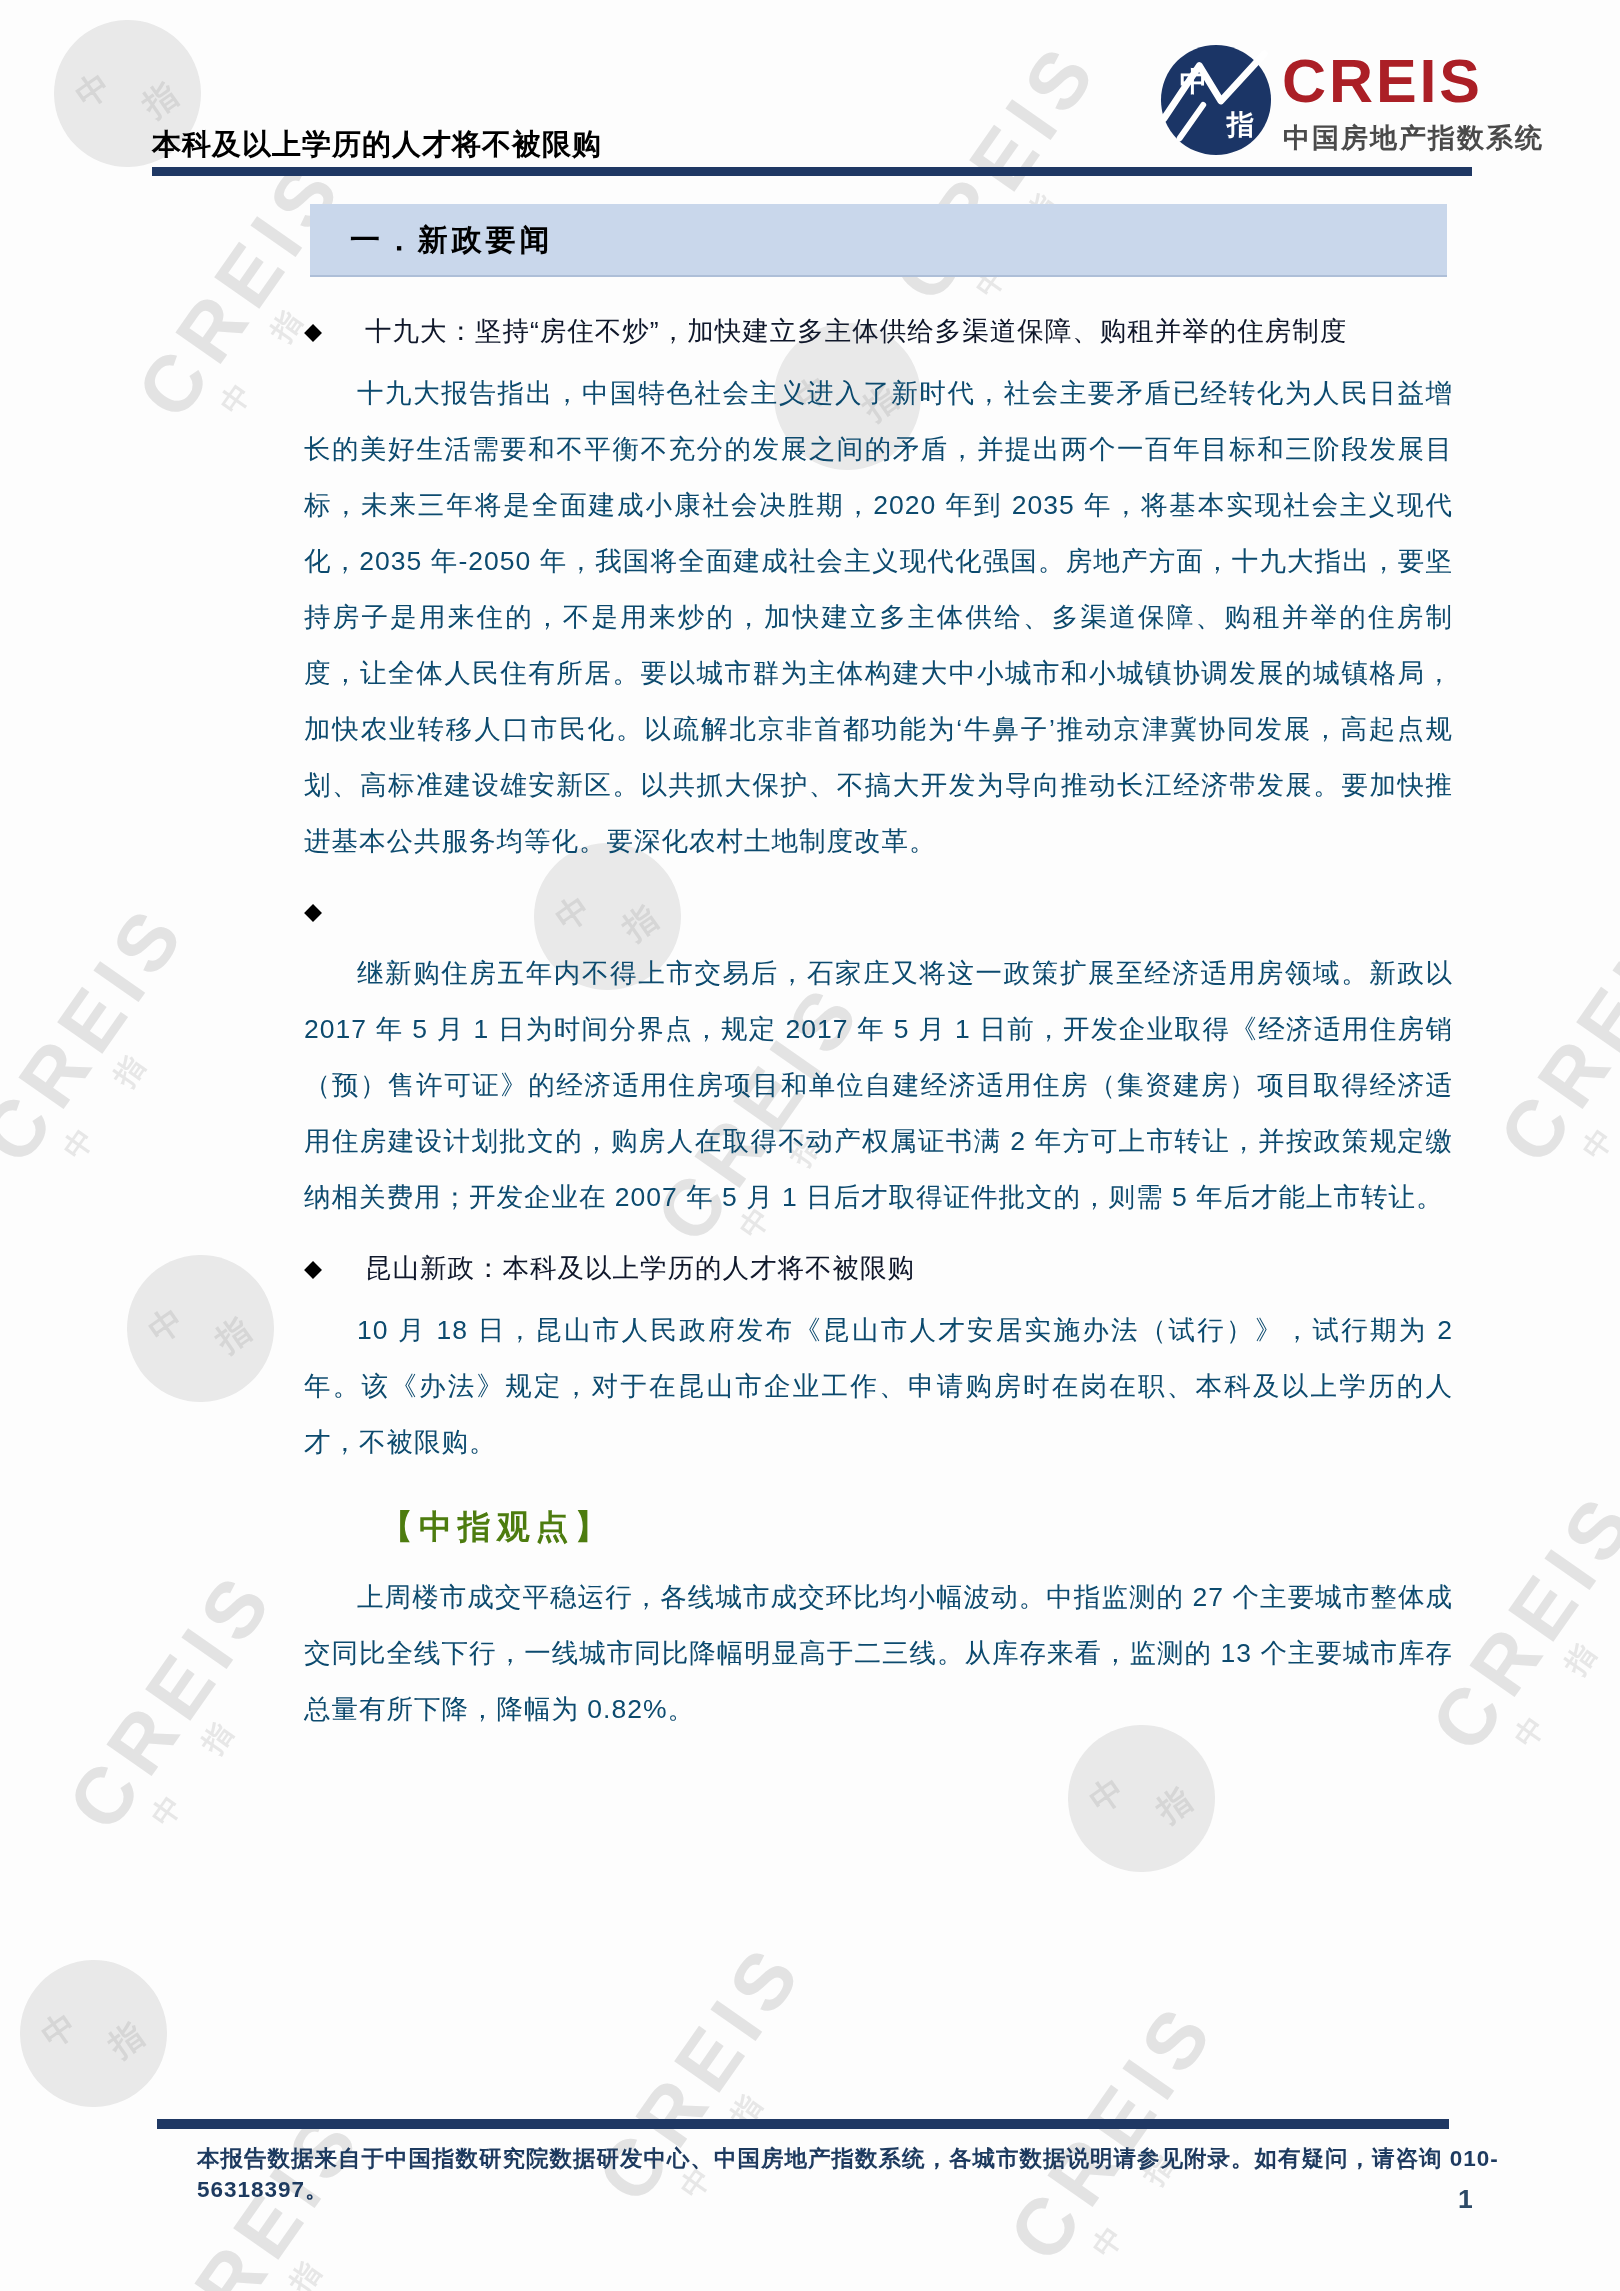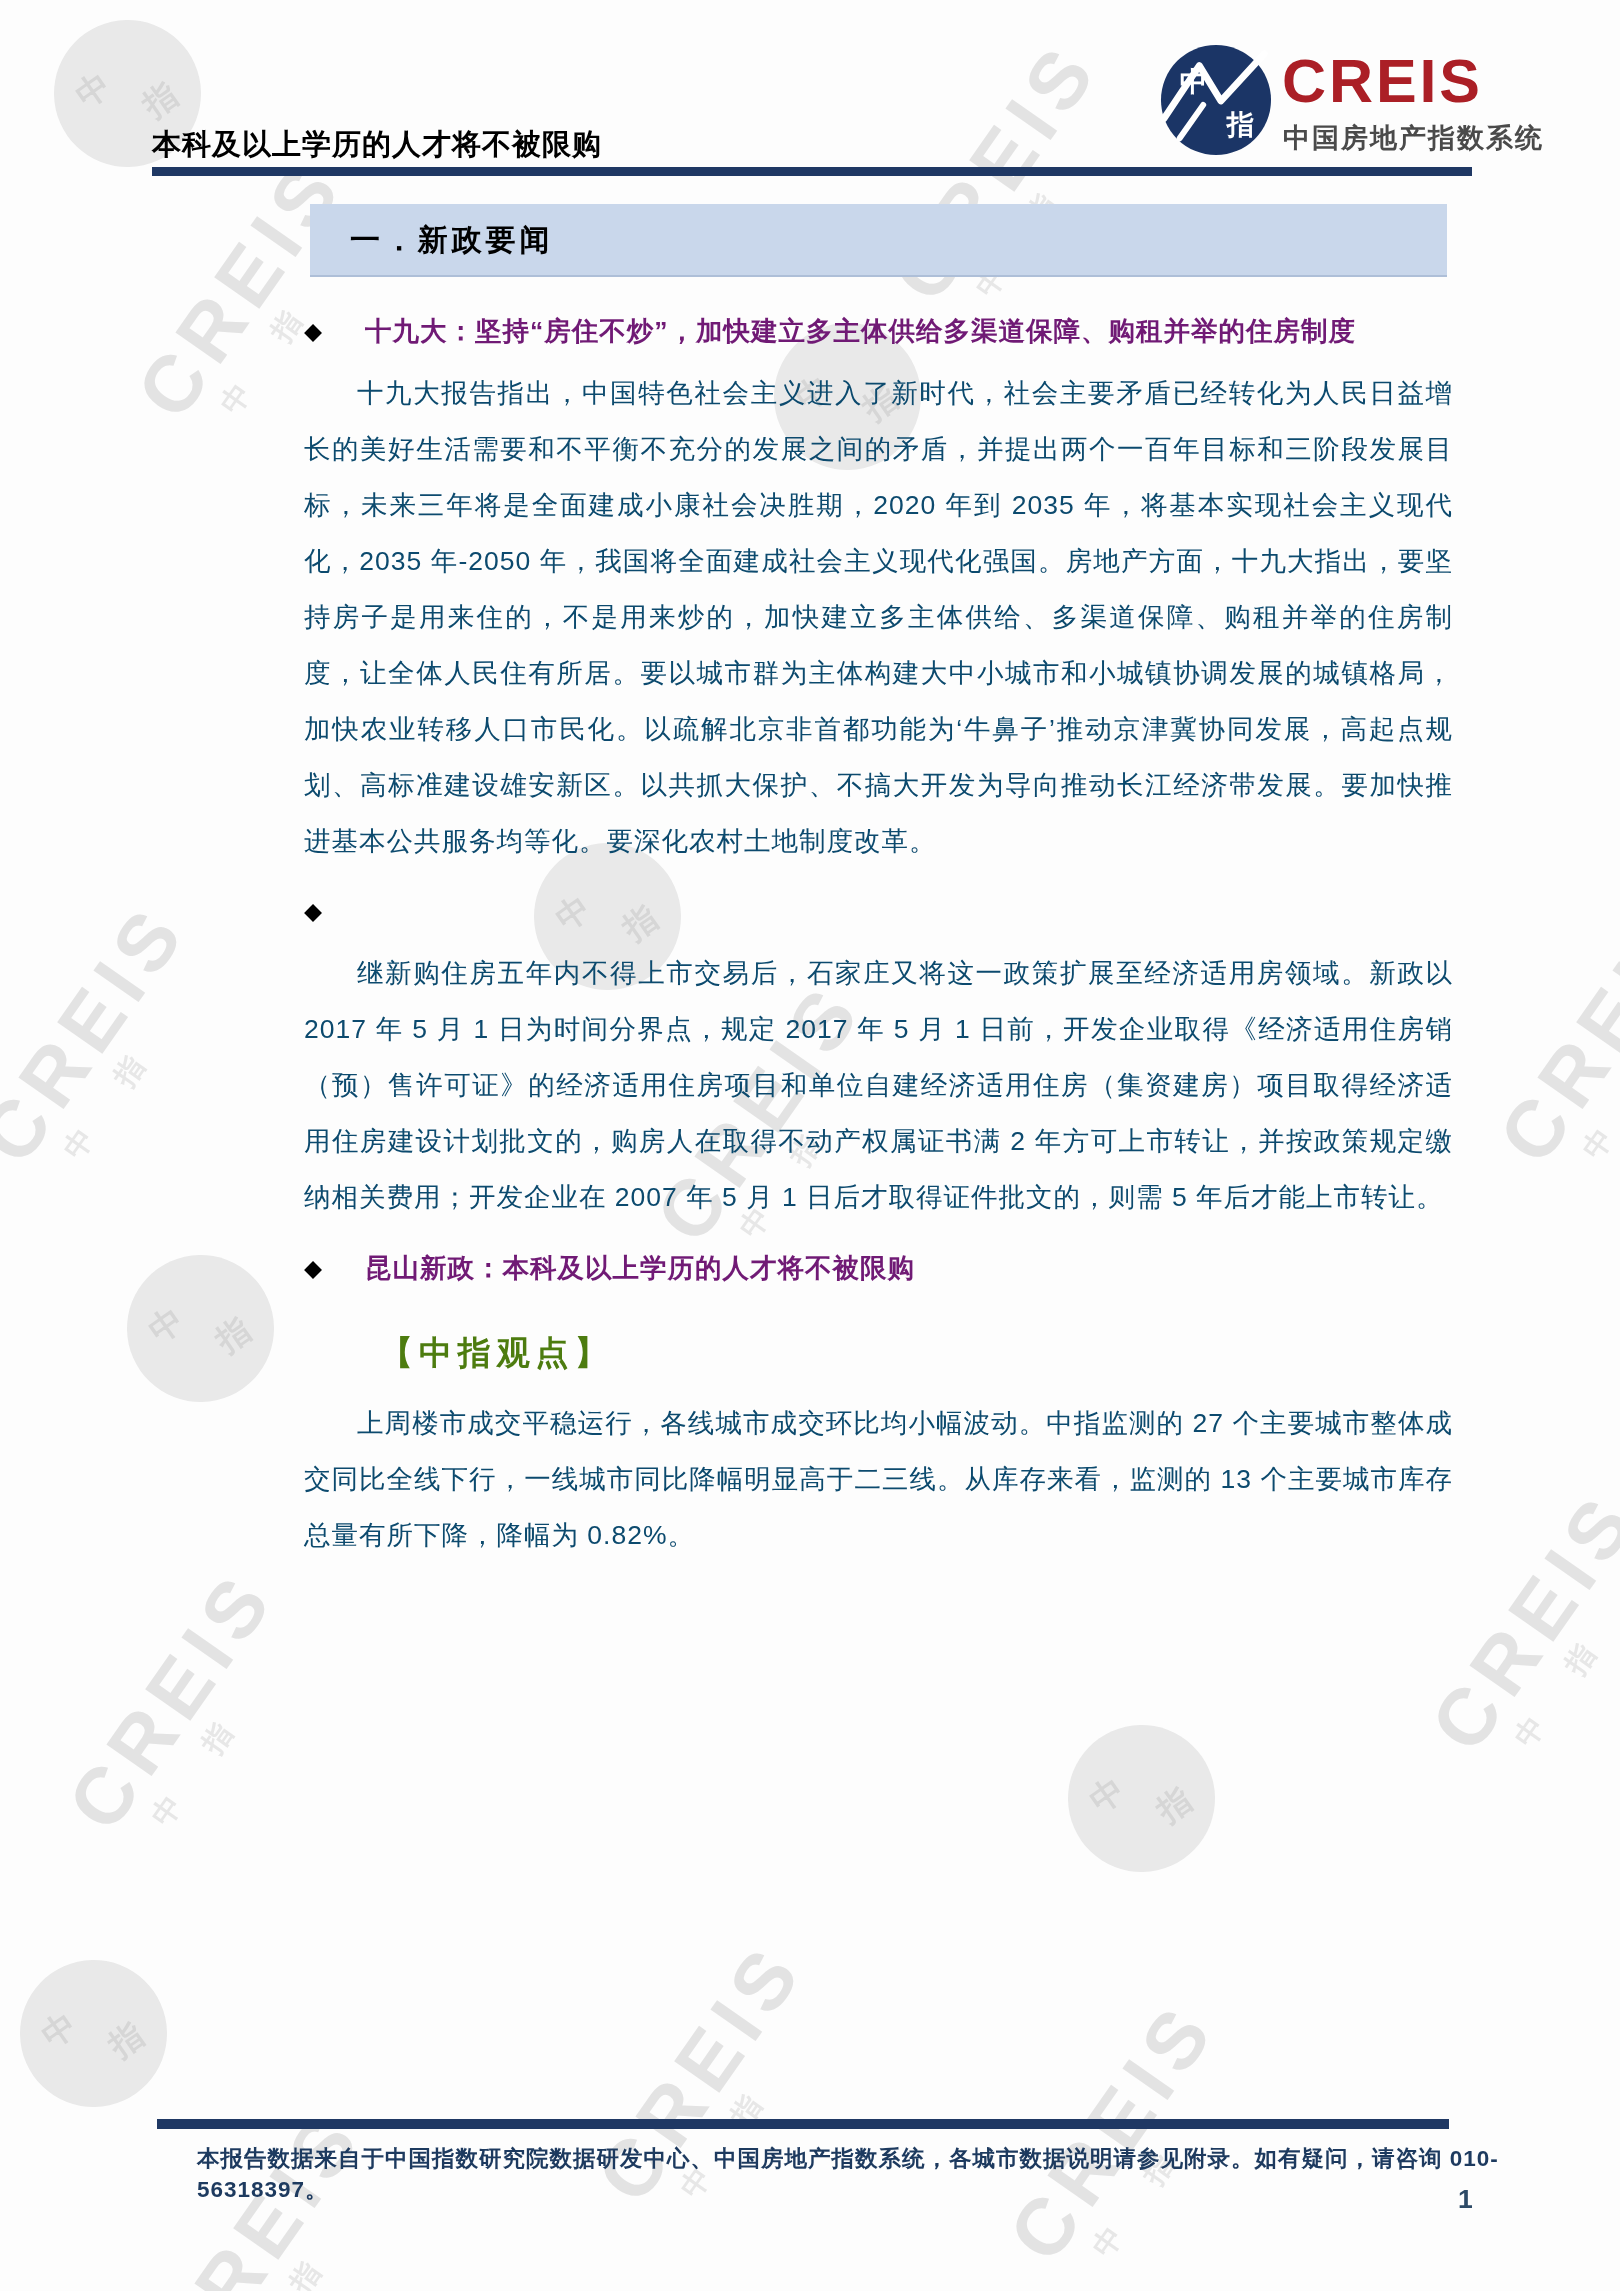--- a/index.html
+++ b/index.html
@@ -86,21 +86,21 @@
   }
   .bullet{
     display:flex;
     margin:13.7px 0 5.9px 0;
   }
   .bullet .mk{
     width:61px;flex:0 0 61px;
     font-size:23.5px;line-height:55px;color:#000;
   }
   .bullet .bt{
-    font-size:26.5px;font-weight:bold;line-height:55px;color:#701a75;
+    font-size:26.5px;font-weight:normal;line-height:55px;color:#0f172a;
     letter-spacing:1px;
   }
   .para{
     font-size:26.5px;line-height:56px;
     text-align:justify;text-justify:inter-ideograph;
     text-indent:2em;color:#0c4a6e;
     margin:5.9px 0 15.7px 0;letter-spacing:1px;
   }
   .opinion-h{
     font-size:33px;font-weight:bold;color:#4d7c0f;
@@ -196,20 +196,21 @@
 
     <div class="bullet">
       <div class="mk">◆</div>
     </div>
     <div class="para">继新购住房五年内不得上市交易后，石家庄又将这一政策扩展至经济适用房领域。新政以 2017 年 5 月 1 日为时间分界点，规定 2017 年 5 月 1 日前，开发企业取得《经济适用住房销（预）售许可证》的经济适用住房项目和单位自建经济适用住房（集资建房）项目取得经济适用住房建设计划批文的，购房人在取得不动产权属证书满 2 年方可上市转让，并按政策规定缴纳相关费用；开发企业在 2007 年 5 月 1 日后才取得证件批文的，则需 5 年后才能上市转让。</div>
 
     <div class="bullet">
       <div class="mk">◆</div>
       <div class="bt">昆山新政：本科及以上学历的人才将不被限购</div>
     </div>
+    <div class="para">10 月 18 日，昆山市人民政府发布《昆山市人才安居实施办法（试行）》，试行期为 2 年。该《办法》规定，对于在昆山市企业工作、申请购房时在岗在职、本科及以上学历的人才，不被限购。</div>
 
     <div class="opinion-h">【中指观点】</div>
     <div class="para">上周楼市成交平稳运行，各线城市成交环比均小幅波动。中指监测的 27 个主要城市整体成交同比全线下行，一线城市同比降幅明显高于二三线。从库存来看，监测的 13 个主要城市库存总量有所下降，降幅为 0.82%。</div>
 
   </div>
 
   <div class="ftr-rule"></div>
   <div class="ftr-note">本报告数据来自于中国指数研究院数据研发中心、中国房地产指数系统，各城市数据说明请参见附录。如有疑问，请咨询 010-56318397。</div>
   <div class="page-num">1</div>
 

